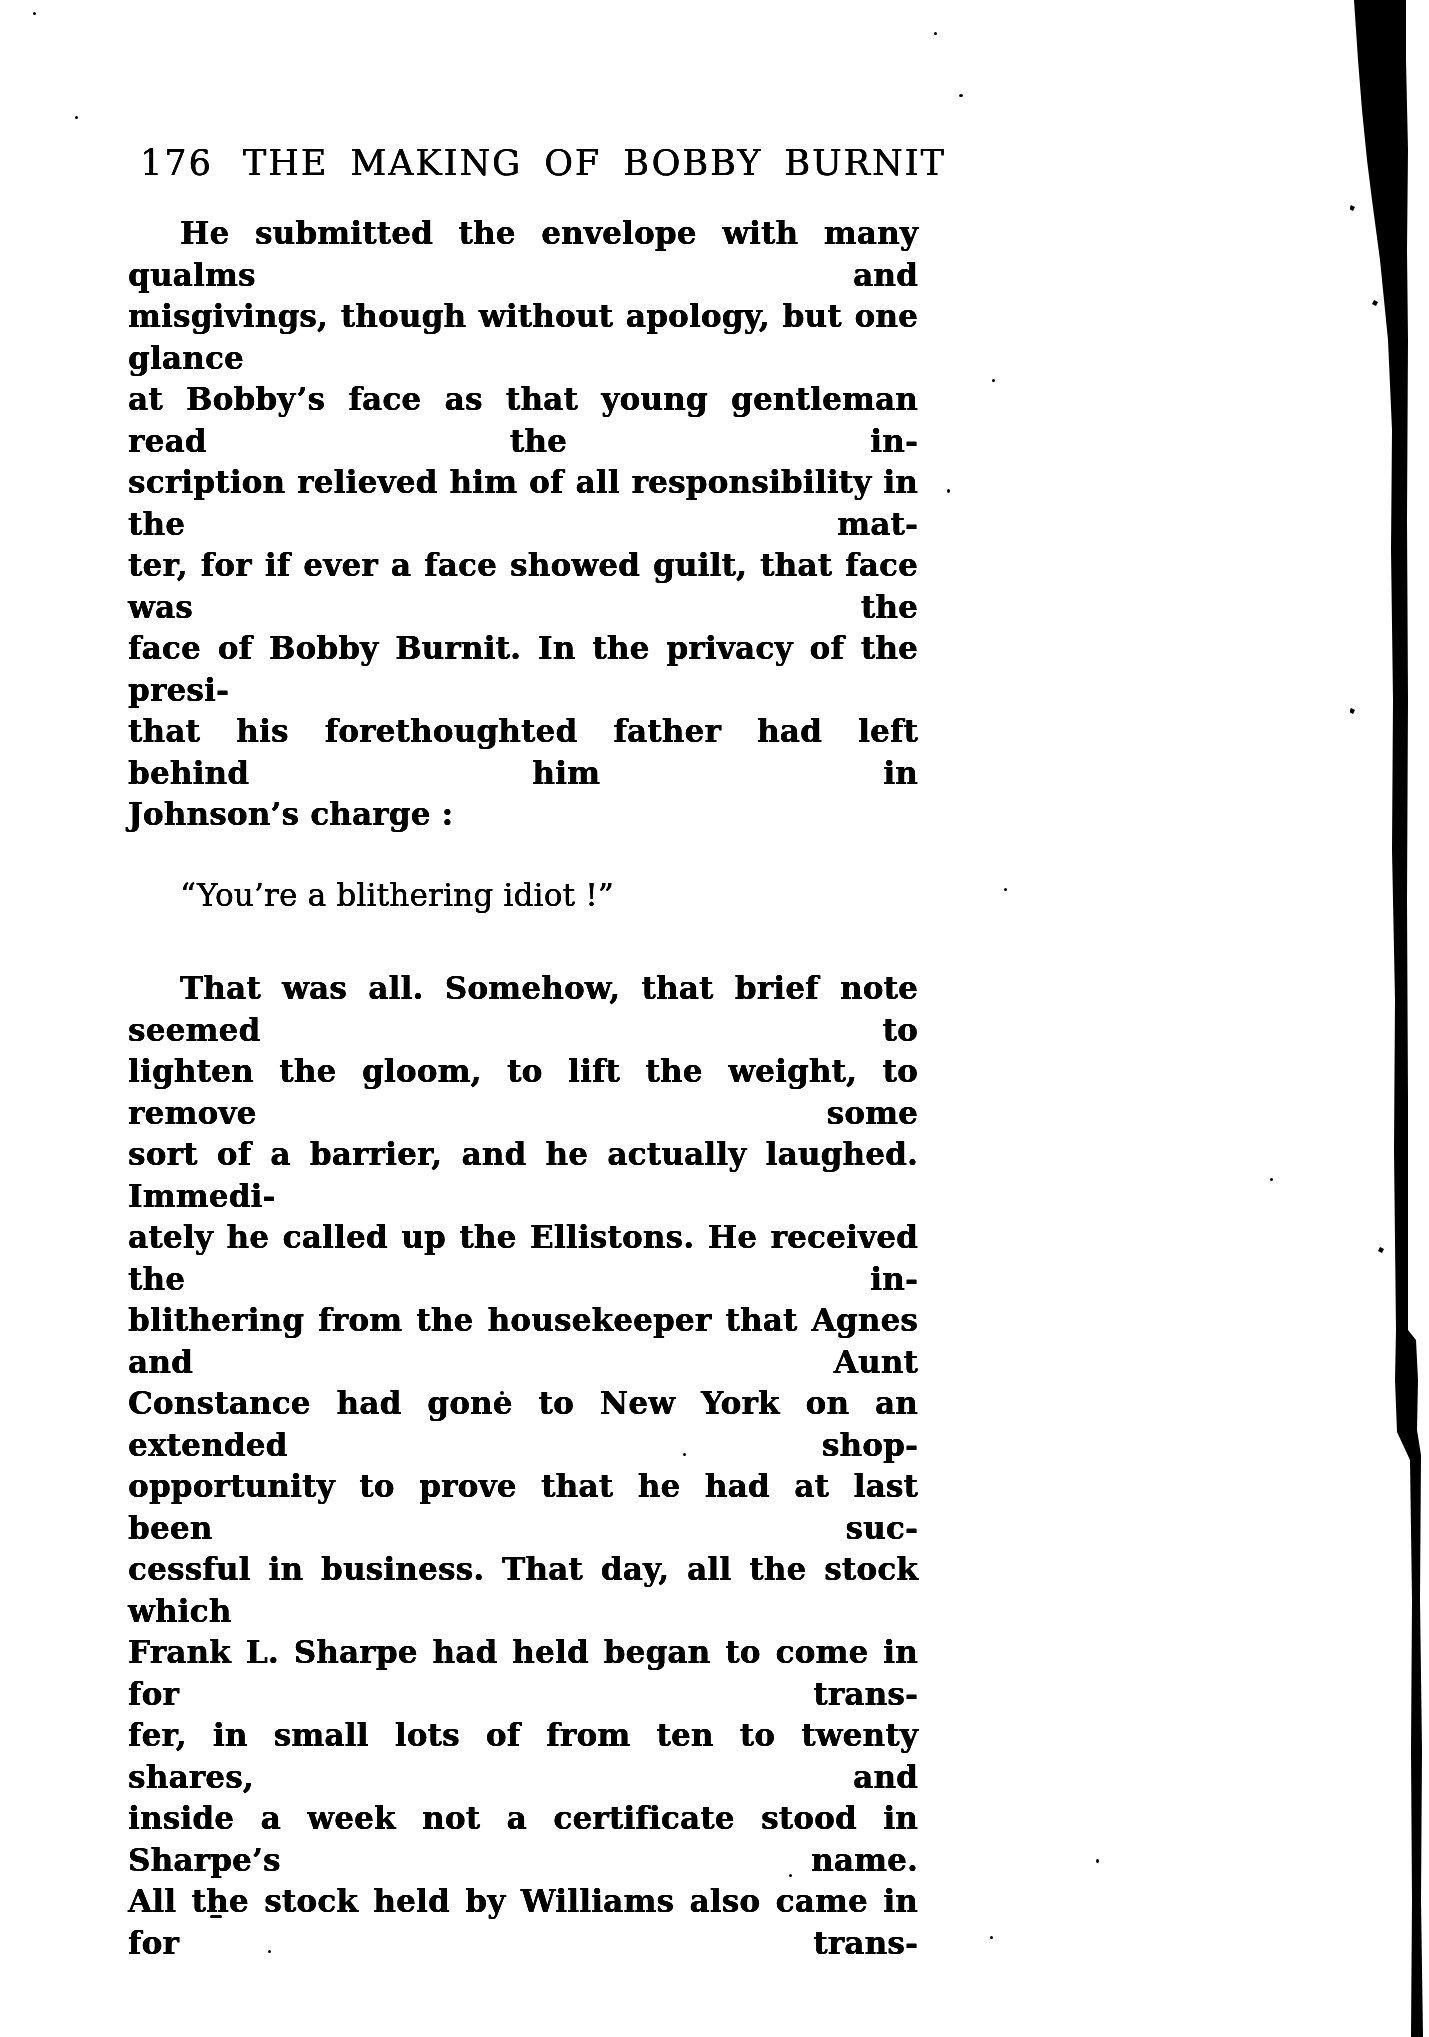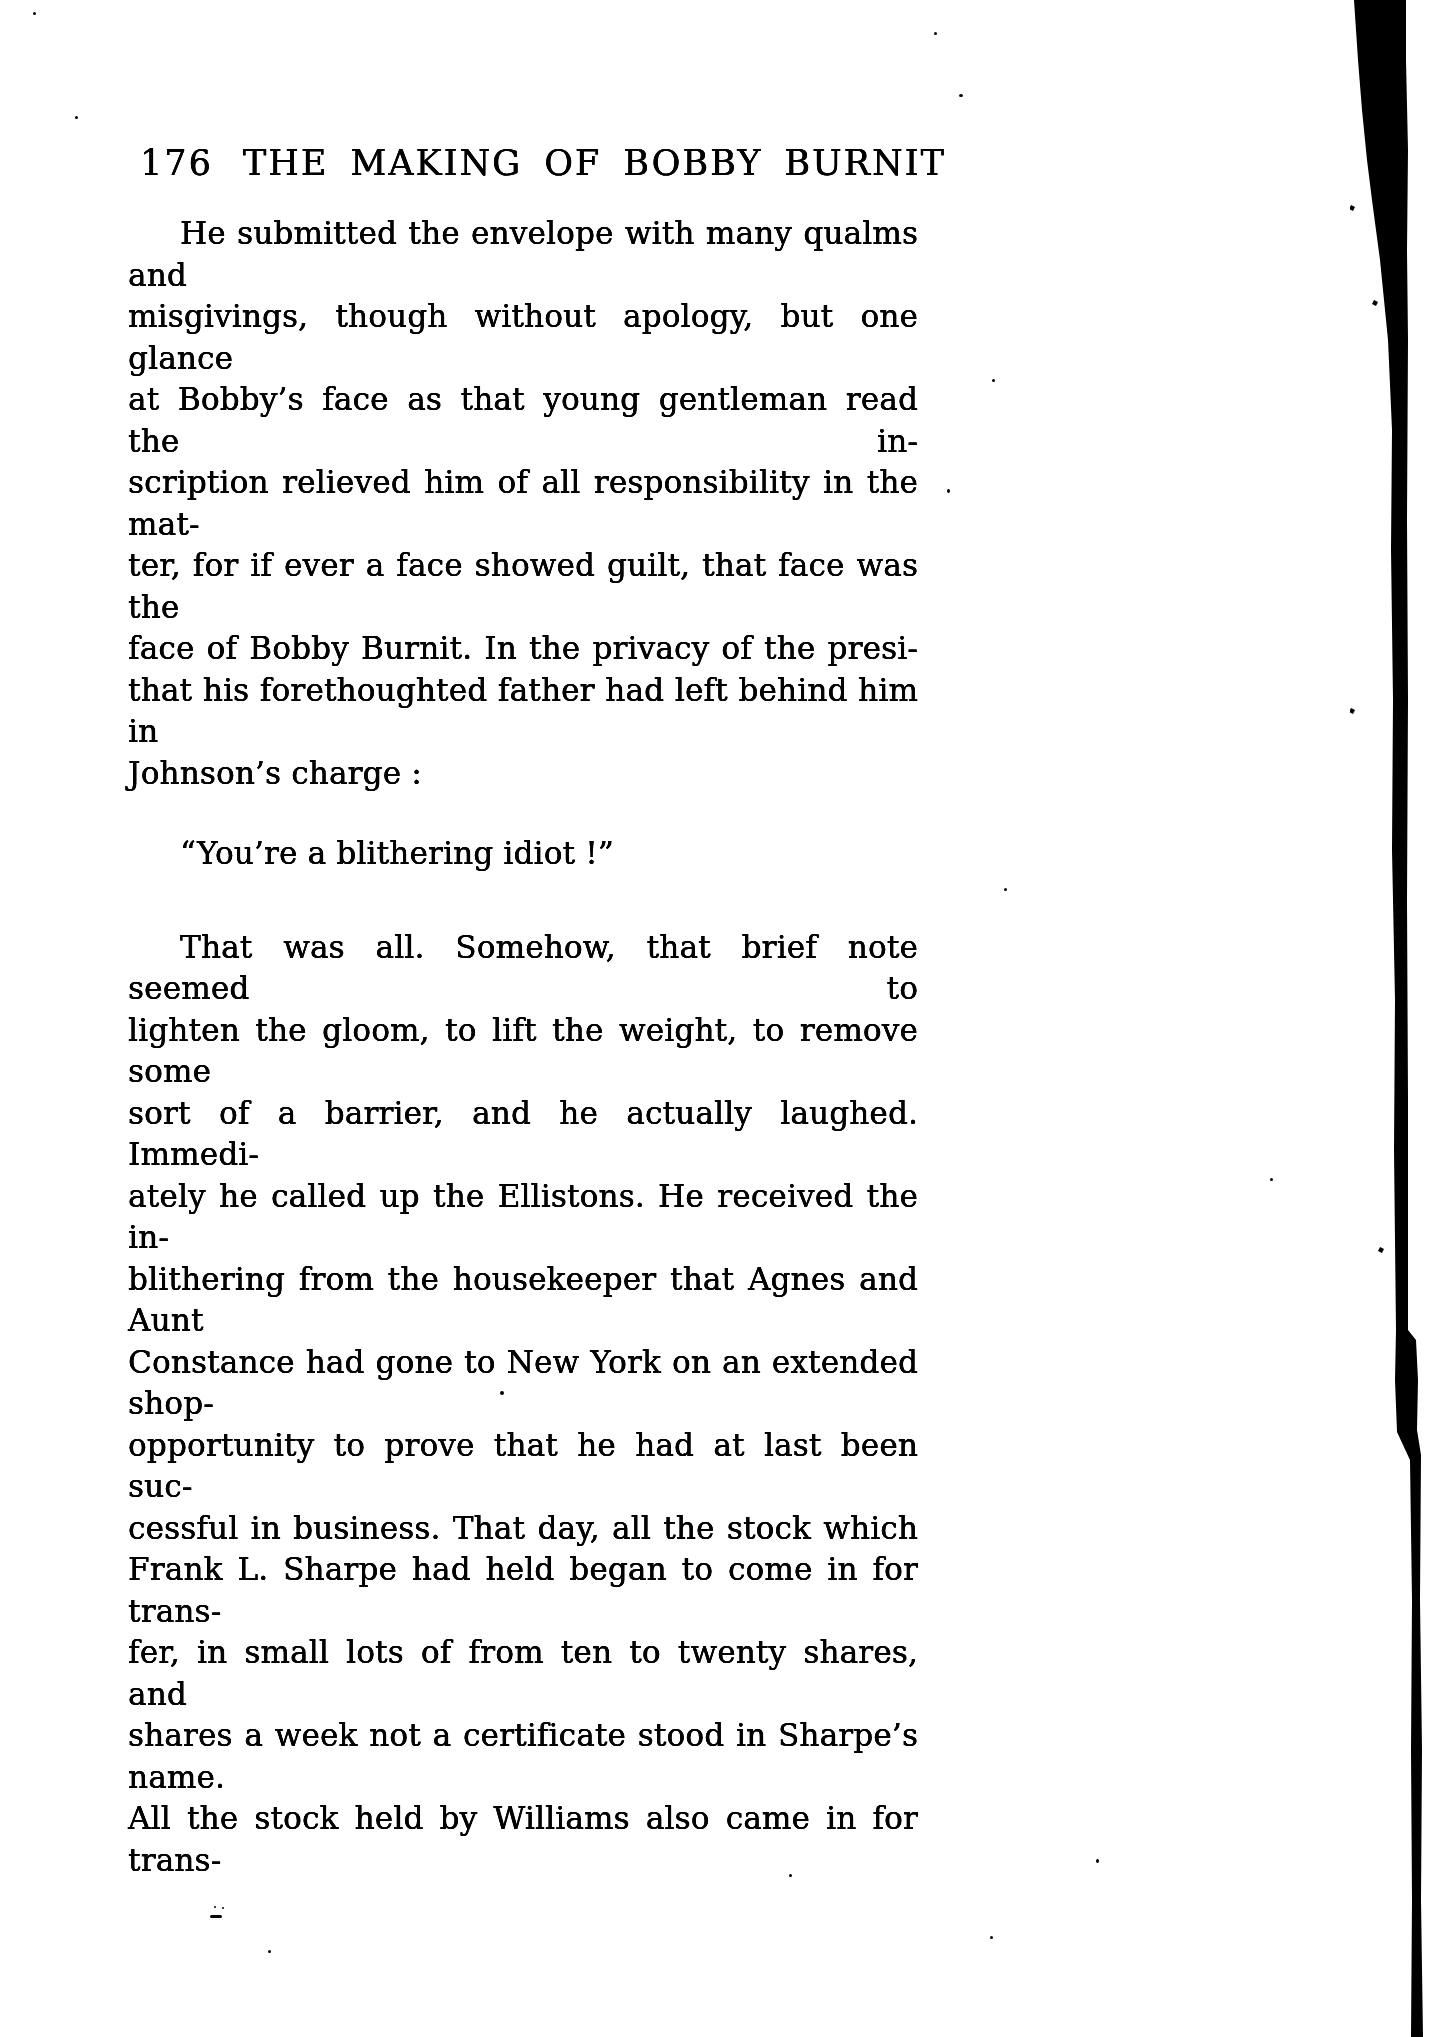--- a/index.html
+++ b/index.html
@@ -30,20 +30,21 @@
   
   .body-text {
     position: absolute; left: 128px; top: 213px; width: 790px;
     font-size: 31px; line-height: 41.5px;
     letter-spacing: 0.2px;
   }
   .line {
     text-align: justify;
     text-align-last: justify;
     min-height: 41.5px;
+    font-weight: bold;
   }
   .line.noj { text-align: center; text-align-last: left; }
   .line.indent { text-indent: 52px; }
   .quote-line {
     margin-top: 39px;
     margin-bottom: 52px;
     padding-left: 52px;
     min-height: 41.5px;
     text-align: left;
   }
@@ -84,21 +85,21 @@
       <div class="line indent">That was all.  Somehow, that brief note seemed to</div>
       <div class="line">lighten the gloom, to lift the weight, to remove some</div>
       <div class="line">sort of a barrier, and he actually laughed.  Immedi-</div>
       <div class="line">ately he called up the Ellistons.  He received the in-</div>
       <div class="line">blithering from the housekeeper that Agnes and Aunt</div>
       <div class="line">Constance had gone to New York on an extended shop-</div>
       <div class="line">opportunity to prove that he had at last been suc-</div>
       <div class="line">cessful in business.  That day, all the stock which</div>
       <div class="line">Frank L. Sharpe had held began to come in for trans-</div>
       <div class="line">fer, in small lots of from ten to twenty shares, and</div>
-      <div class="line">shares a week not a certificate stood in Sharpe’s name.</div>
+      <div class="line">inside a week not a certificate stood in Sharpe’s name.</div>
       <div class="line">All the stock held by Williams also came in for trans-</div>
 
     </div>
 
   </div>
 
   <svg class="gutter-svg" viewBox="0 0 79 2037" preserveAspectRatio="none" aria-hidden="true">
     <path fill="#000000" d="
       M 4 0 L 56 0
       L 56 60 L 58 150 L 57 250 L 58 340

